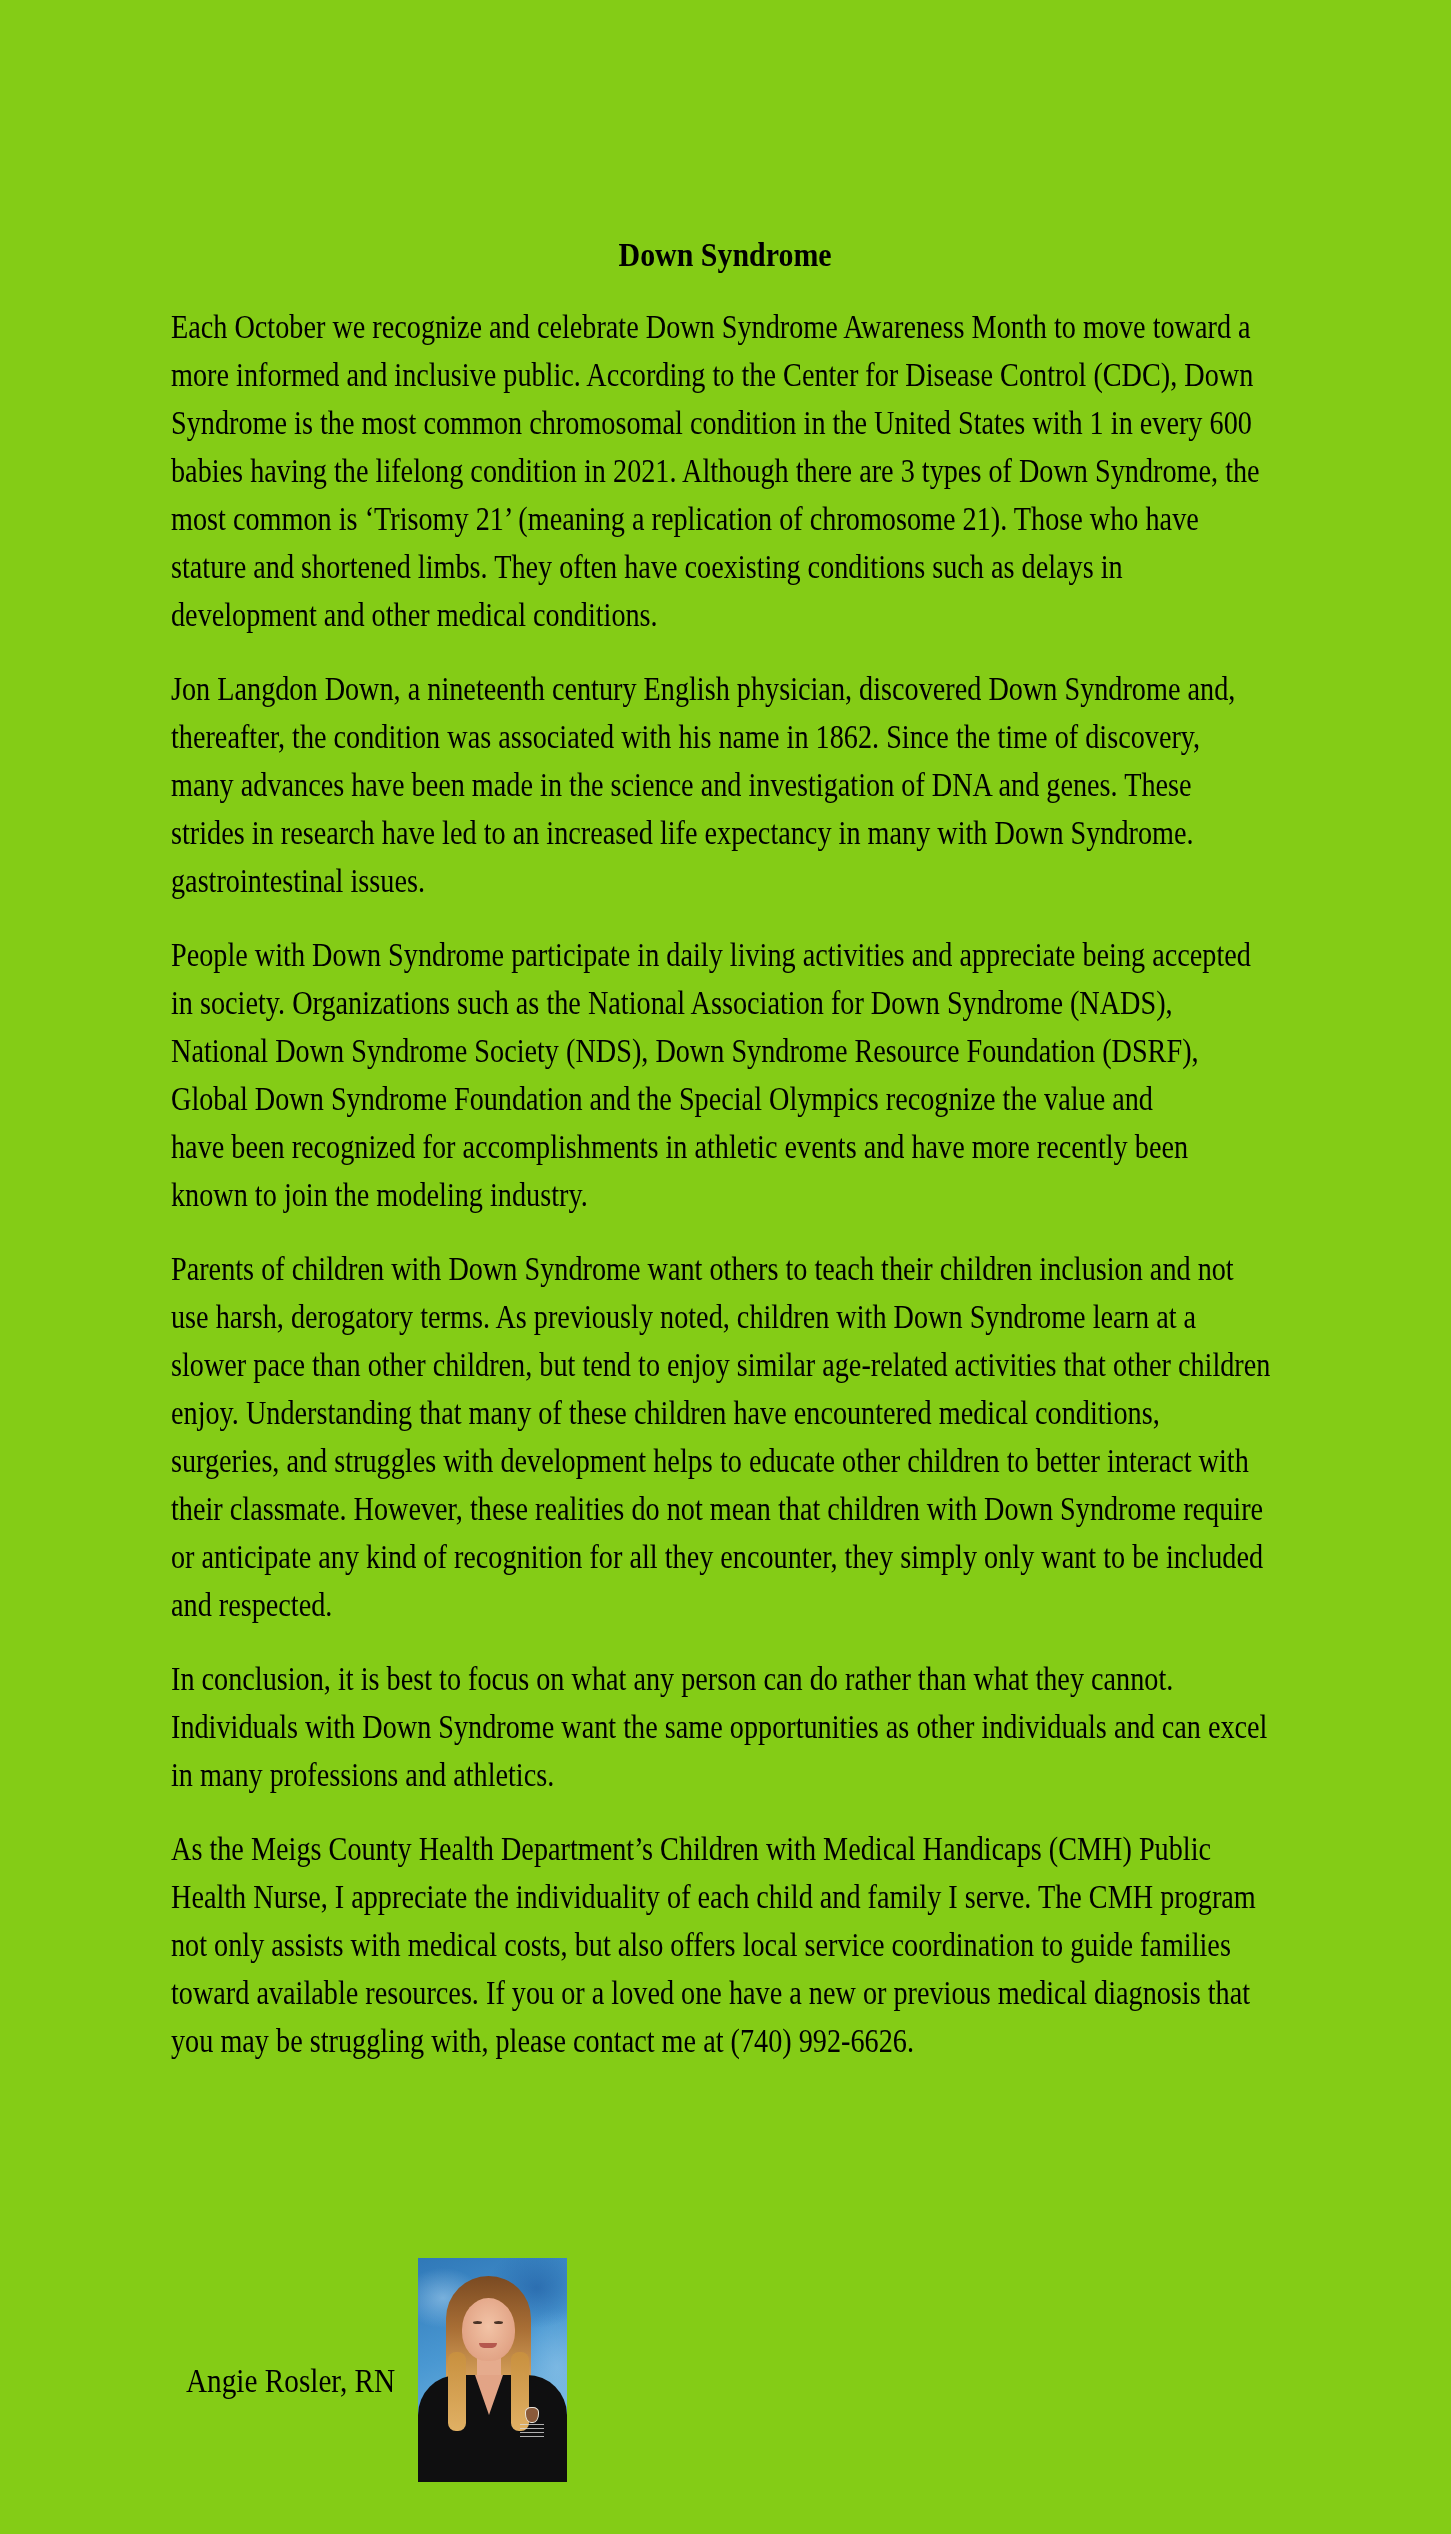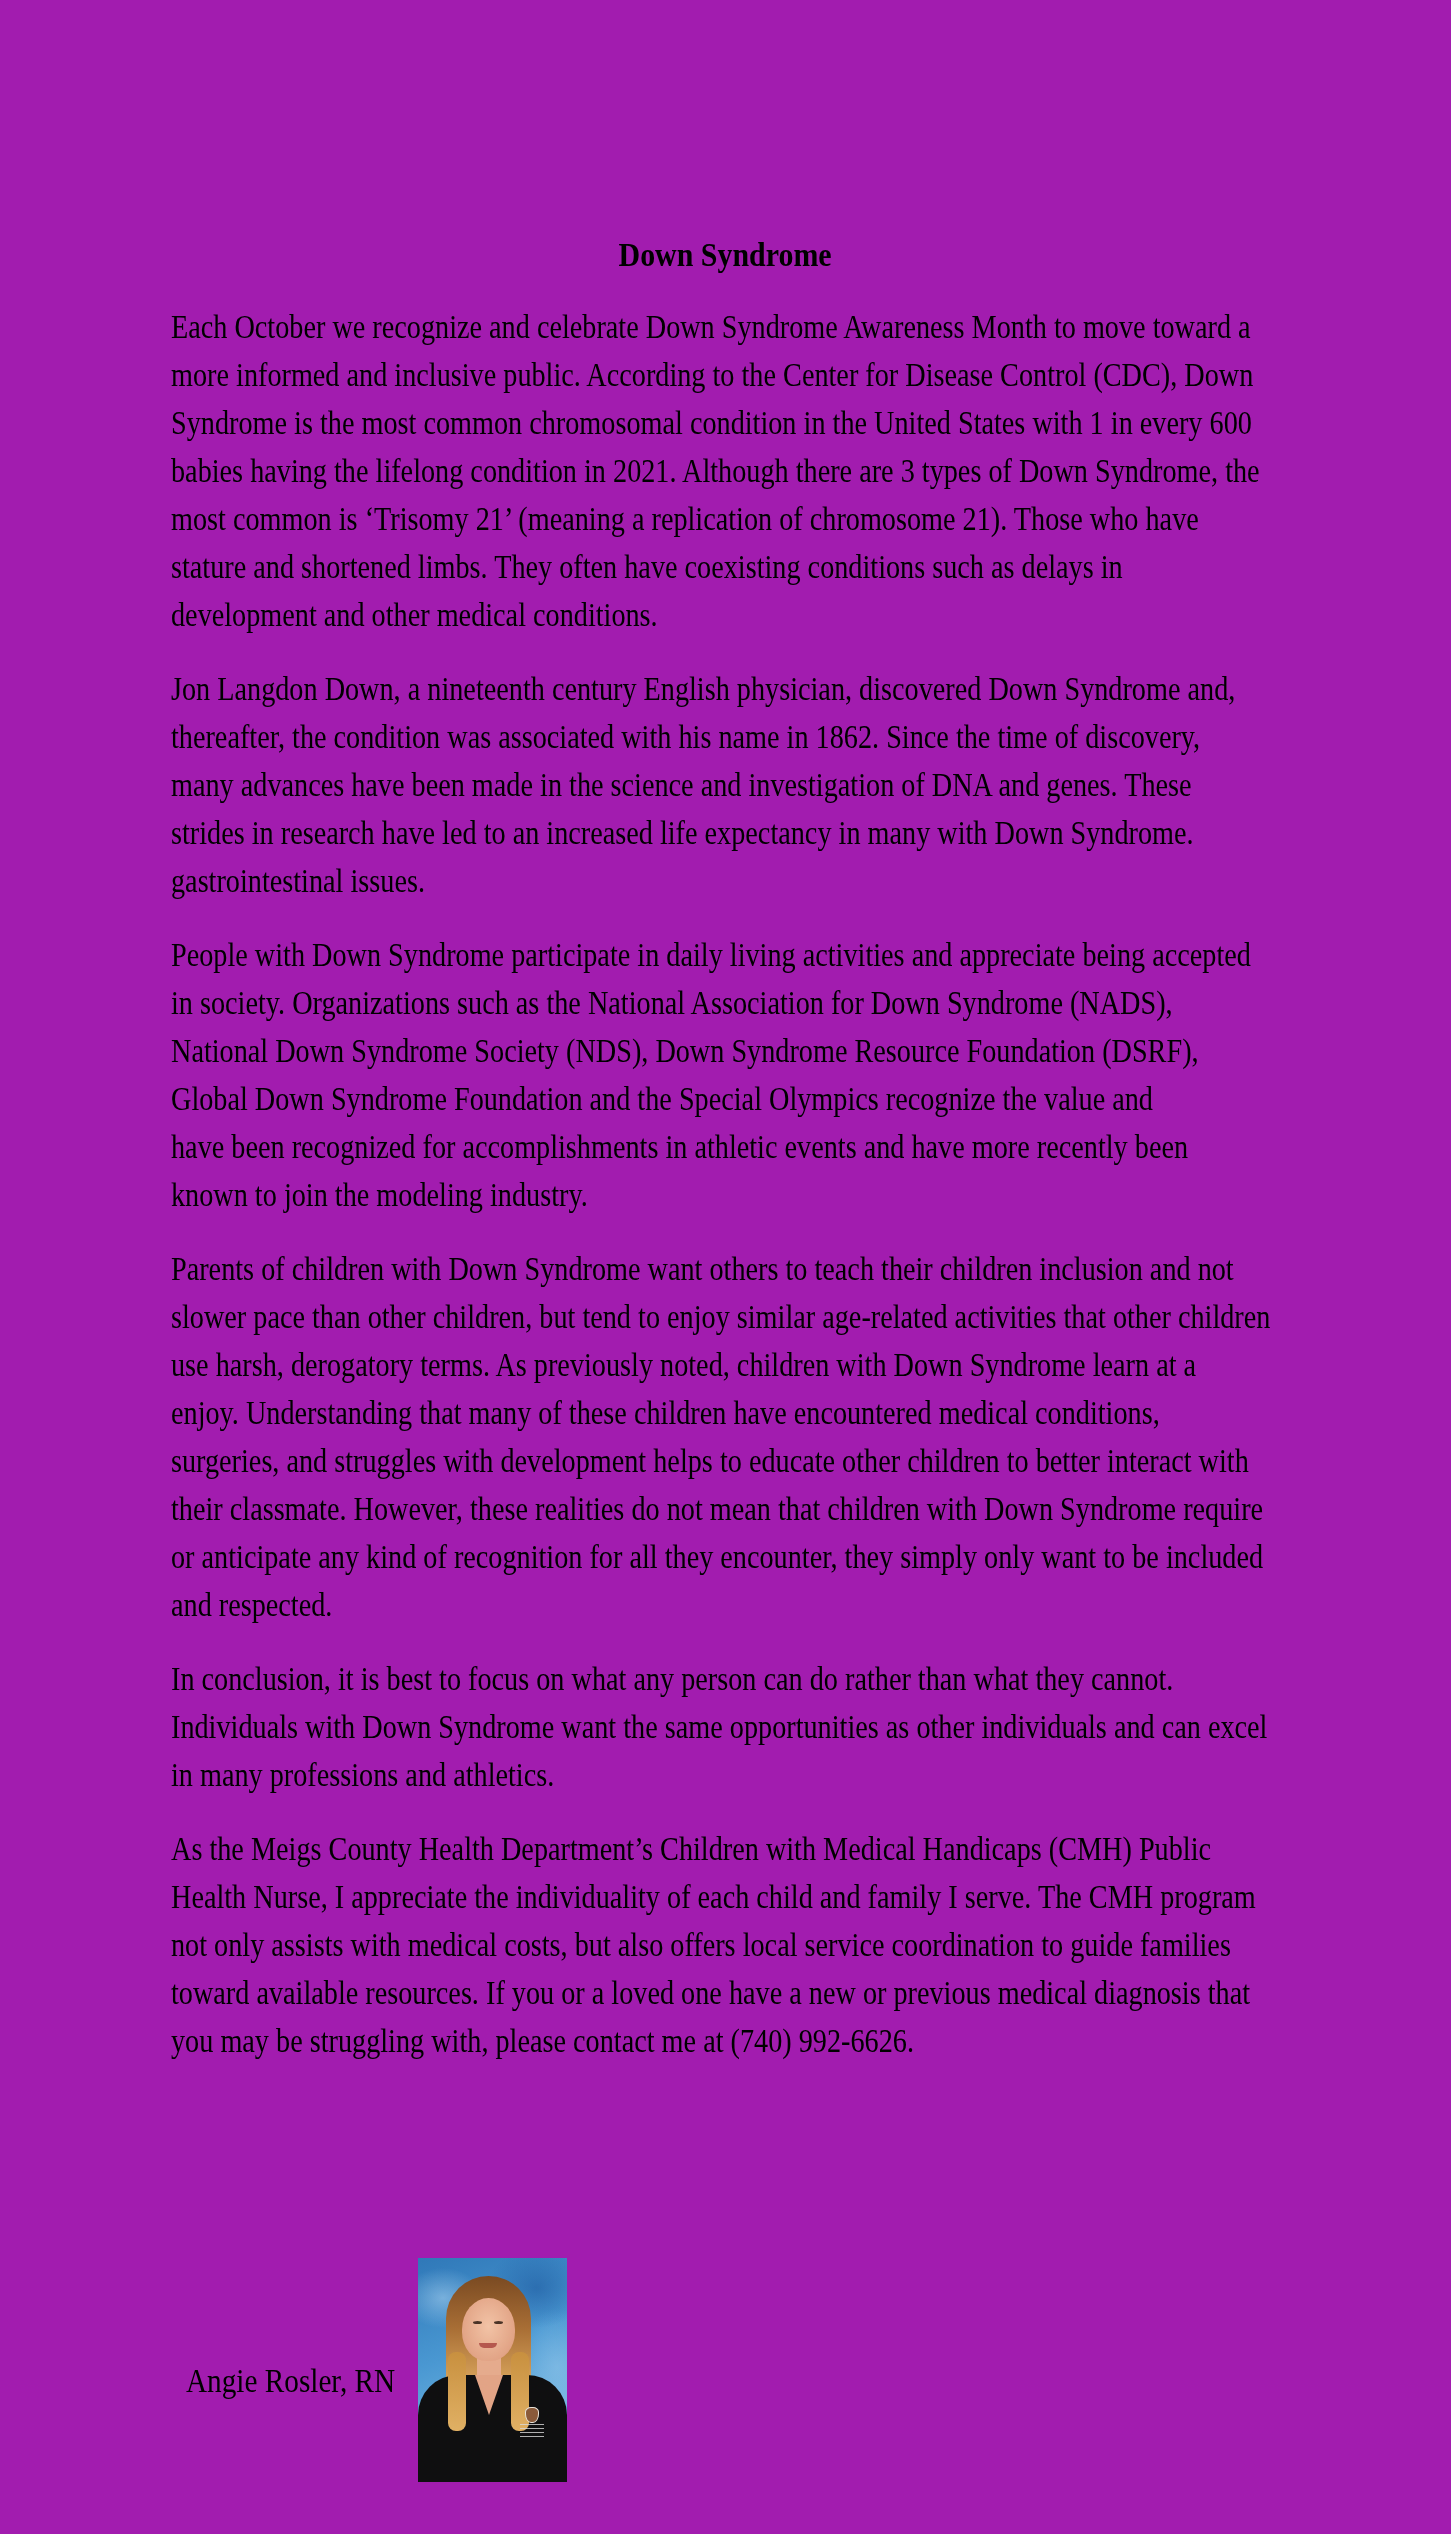--- a/index.html
+++ b/index.html
@@ -1,17 +1,17 @@
 <!DOCTYPE html>
 <html><head>
 <meta charset="utf-8">
 <style>
   html, body { margin: 0; padding: 0; background: #ffffff; }
   body { width: 1451px; height: 2534px; position: relative; overflow: hidden; }
-  .page { position: absolute; left: 0; top: 0; width: 1451px; height: 2534px; background: #a21caf; }
+  .page { position: absolute; left: 0; top: 0; width: 1451px; height: 2534px; background: #84cc16; }
   .title {
     position: absolute; left: 0; width: 1451px; top: 231px; height: 48px;
     text-align: center; font-family: "Liberation Serif", serif; font-weight: bold;
     font-size: 34px; line-height: 48px; color: #000;
   }
   .title span { display: inline-block; transform: scaleX(0.88); transform-origin: center; white-space: nowrap; }
   .article { position: absolute; left: 171px; top: 303px; width: 1119px; }
   .para { margin: 0 0 26px 0; }
   .line {
     display: block; height: 48px; line-height: 48px; white-space: nowrap;
@@ -86,22 +86,22 @@
       <div class="para">
         <div class="line"><span>People with Down Syndrome participate in daily living activities and appreciate being accepted</span></div>
         <div class="line"><span>in society. Organizations such as the National Association for Down Syndrome (NADS),</span></div>
         <div class="line"><span>National Down Syndrome Society (NDS), Down Syndrome Resource Foundation (DSRF),</span></div>
         <div class="line"><span>Global Down Syndrome Foundation and the Special Olympics recognize the value and</span></div>
         <div class="line"><span>have been recognized for accomplishments in athletic events and have more recently been</span></div>
         <div class="line"><span>known to join the modeling industry.</span></div>
       </div>
       <div class="para">
         <div class="line"><span>Parents of children with Down Syndrome want others to teach their children inclusion and not</span></div>
+        <div class="line"><span>use harsh, derogatory terms. As previously noted, children with Down Syndrome learn at a</span></div>
         <div class="line"><span>slower pace than other children, but tend to enjoy similar age-related activities that other children</span></div>
-        <div class="line"><span>use harsh, derogatory terms. As previously noted, children with Down Syndrome learn at a</span></div>
         <div class="line"><span>enjoy. Understanding that many of these children have encountered medical conditions,</span></div>
         <div class="line"><span>surgeries, and struggles with development helps to educate other children to better interact with</span></div>
         <div class="line"><span>their classmate. However, these realities do not mean that children with Down Syndrome require</span></div>
         <div class="line"><span>or anticipate any kind of recognition for all they encounter, they simply only want to be included</span></div>
         <div class="line"><span>and respected.</span></div>
       </div>
       <div class="para">
         <div class="line"><span>In conclusion, it is best to focus on what any person can do rather than what they cannot.</span></div>
         <div class="line"><span>Individuals with Down Syndrome want the same opportunities as other individuals and can excel</span></div>
         <div class="line"><span>in many professions and athletics.</span></div>

